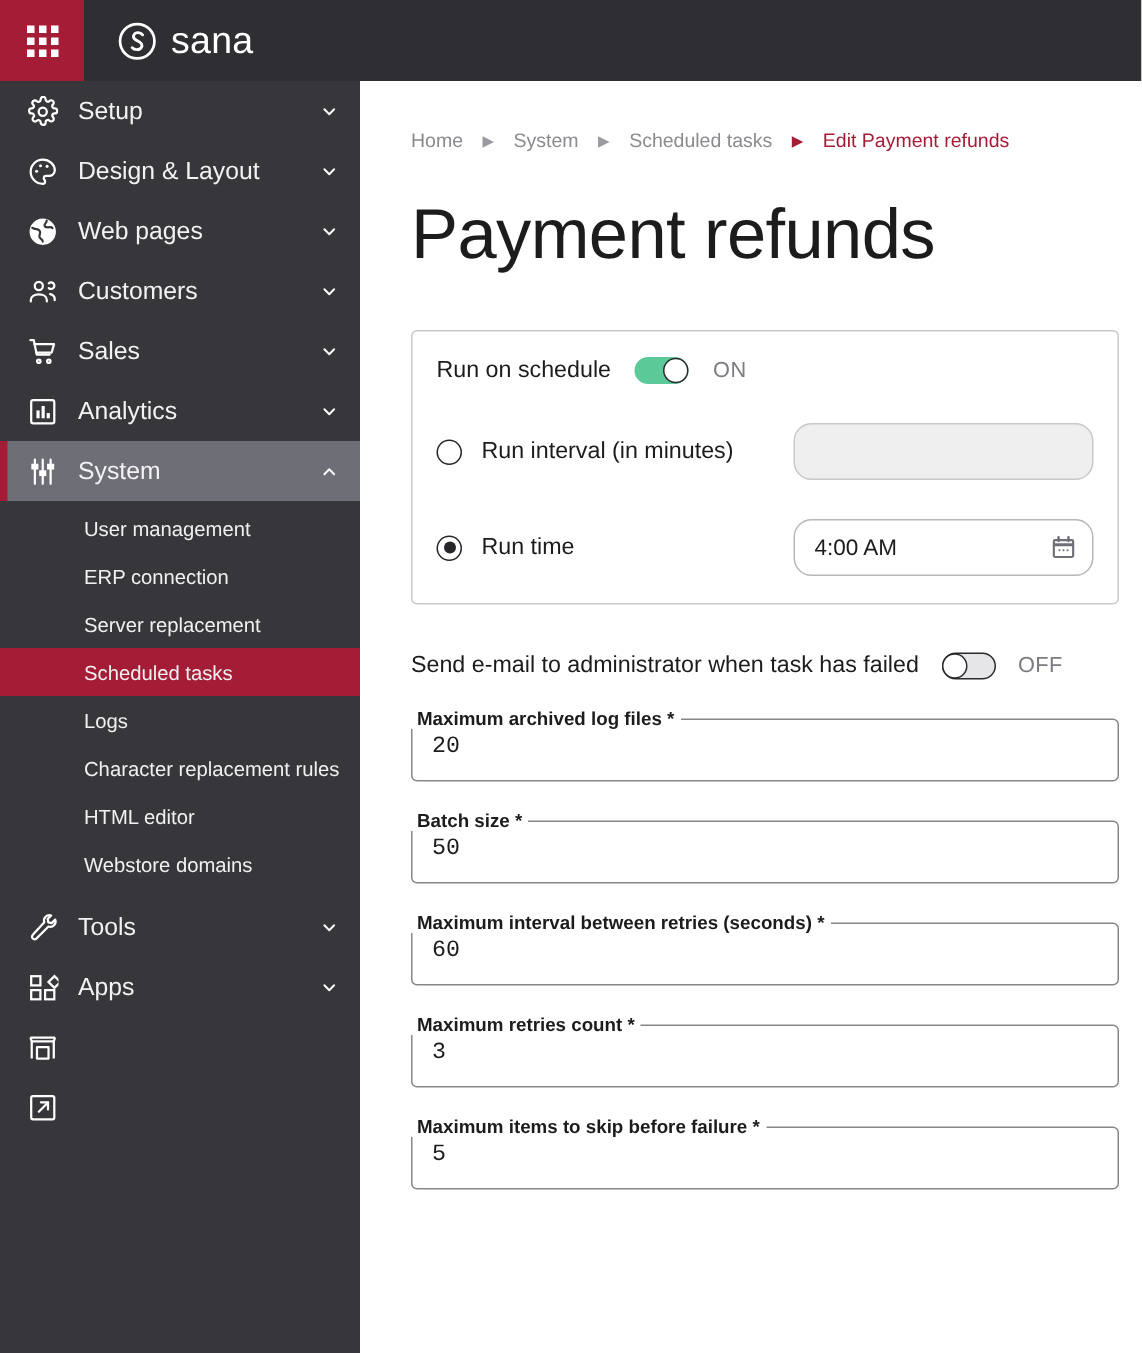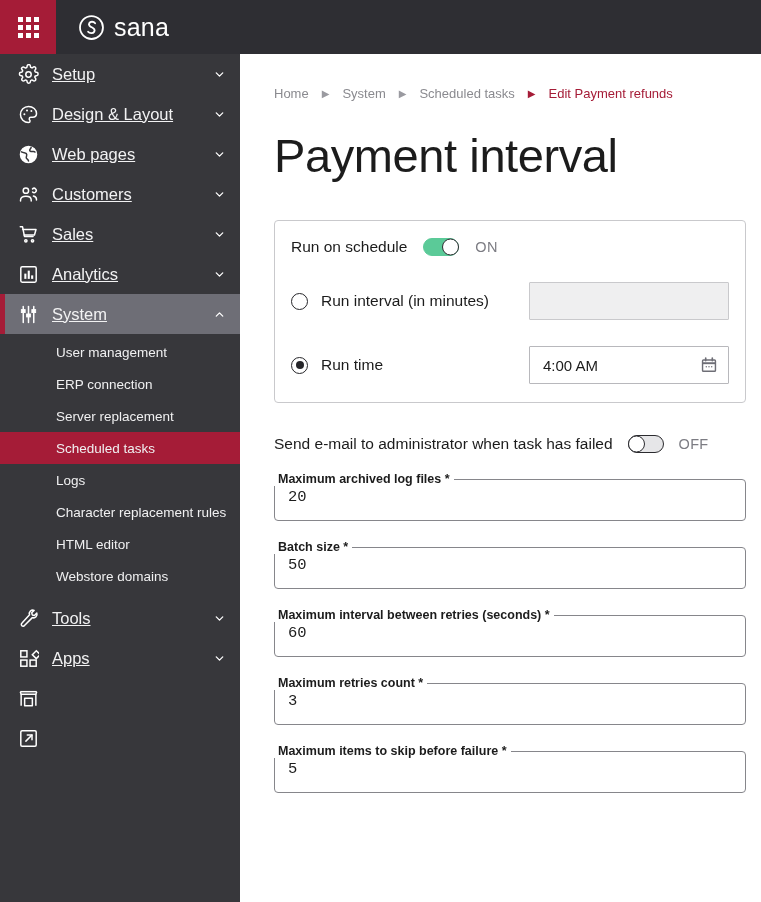--- a/index.html
+++ b/index.html
@@ -27,21 +27,21 @@
   
   .body { flex: 1 1 auto; display: flex; min-height: 0; }
 
   
   .sidebar { width: 240px; flex: 0 0 240px; background: #37373B; overflow: hidden; }
   .nav-item {
     position: relative; height: 40px; display: flex; align-items: center;
     padding-left: 18px; padding-right: 14px; cursor: pointer; color: #F2F2F3;
   }
   .nav-item .ico { width: 26px; flex: 0 0 26px; display: flex; align-items: center; color: #ffffff; }
-  .nav-item .lbl { flex: 1 1 auto; font-size: 16.5px; padding-left: 8px; white-space: nowrap; text-decoration: underline; }
+  .nav-item .lbl { flex: 1 1 auto; font-size: 16.5px; padding-left: 8px; white-space: nowrap; }
   .nav-item .chev { width: 14px; flex: 0 0 14px; display: flex; align-items: center; justify-content: center; }
   .nav-item.active { background: #6E6E76; }
   .nav-item.active::before {
     content: ""; position: absolute; left: 0; top: 0; bottom: 0; width: 5px; background: #A51C37;
   }
   .sub-item {
     height: 32px; display: flex; align-items: center; padding-left: 56px;
     font-size: 13.5px; color: #F0F0F1; cursor: pointer; white-space: nowrap;
   }
   .sub-item.active { background: #A51C37; }
@@ -77,21 +77,21 @@
 
   .opt-row { display: flex; align-items: center; margin-top: 26px; justify-content: flex-end; }
   .opt-left { width: 238px; flex: 0 0 238px; display: flex; align-items: center; gap: 13px; }
   .radio { width: 17px; height: 17px; border-radius: 50%; border: 1.8px solid #26262A; position: relative; flex: 0 0 17px; cursor: pointer; }
   .radio.checked::after {
     content: ""; position: absolute; left: 50%; top: 50%; transform: translate(-50%, -50%);
     width: 8px; height: 8px; border-radius: 50%; background: #26262A;
   }
   .opt-label { font-size: 15.5px; color: #1C1C1C; }
   .inp {
-    flex: 1 1 auto; height: 38px; border: 1px solid #B8B8BC; border-radius: 1px;
+    flex: 1 1 auto; height: 38px; border: 1px solid #B8B8BC; border-radius: 12px;
     display: flex; align-items: center; padding: 0 10px 0 13px; font-size: 15px; color: #1C1C1C; background: #ffffff;
   }
   .inp.disabled { background: #EFEFF0; border-color: #C9C9CC; }
   .inp .val { flex: 1 1 auto; }
 
   .row-email { display: flex; align-items: center; gap: 15px; margin-top: 32px; width: 472px; }
   .row-email .t-label { font-size: 15.5px; color: #1C1C1C; }
 
   
   .field { position: relative; width: 472px; margin-top: 26px; height: 42px; }
@@ -349,21 +349,21 @@
       <div class="breadcrumb">
         <span class="crumb">Home</span>
         <span class="crumb-sep">▶</span>
         <span class="crumb">System</span>
         <span class="crumb-sep">▶</span>
         <span class="crumb">Scheduled tasks</span>
         <span class="crumb-sep last">▶</span>
         <span class="crumb current">Edit Payment refunds</span>
       </div>
 
-      <h1 class="page-title">Payment interval</h1>
+      <h1 class="page-title">Payment refunds</h1>
 
       <div class="card">
 
         <div class="row-toggle">
           <span class="t-label">Run on schedule</span>
           <span class="switch on">
               <span class="knob"></span>
             </span>
           <span class="state-text">ON</span>
         </div>

